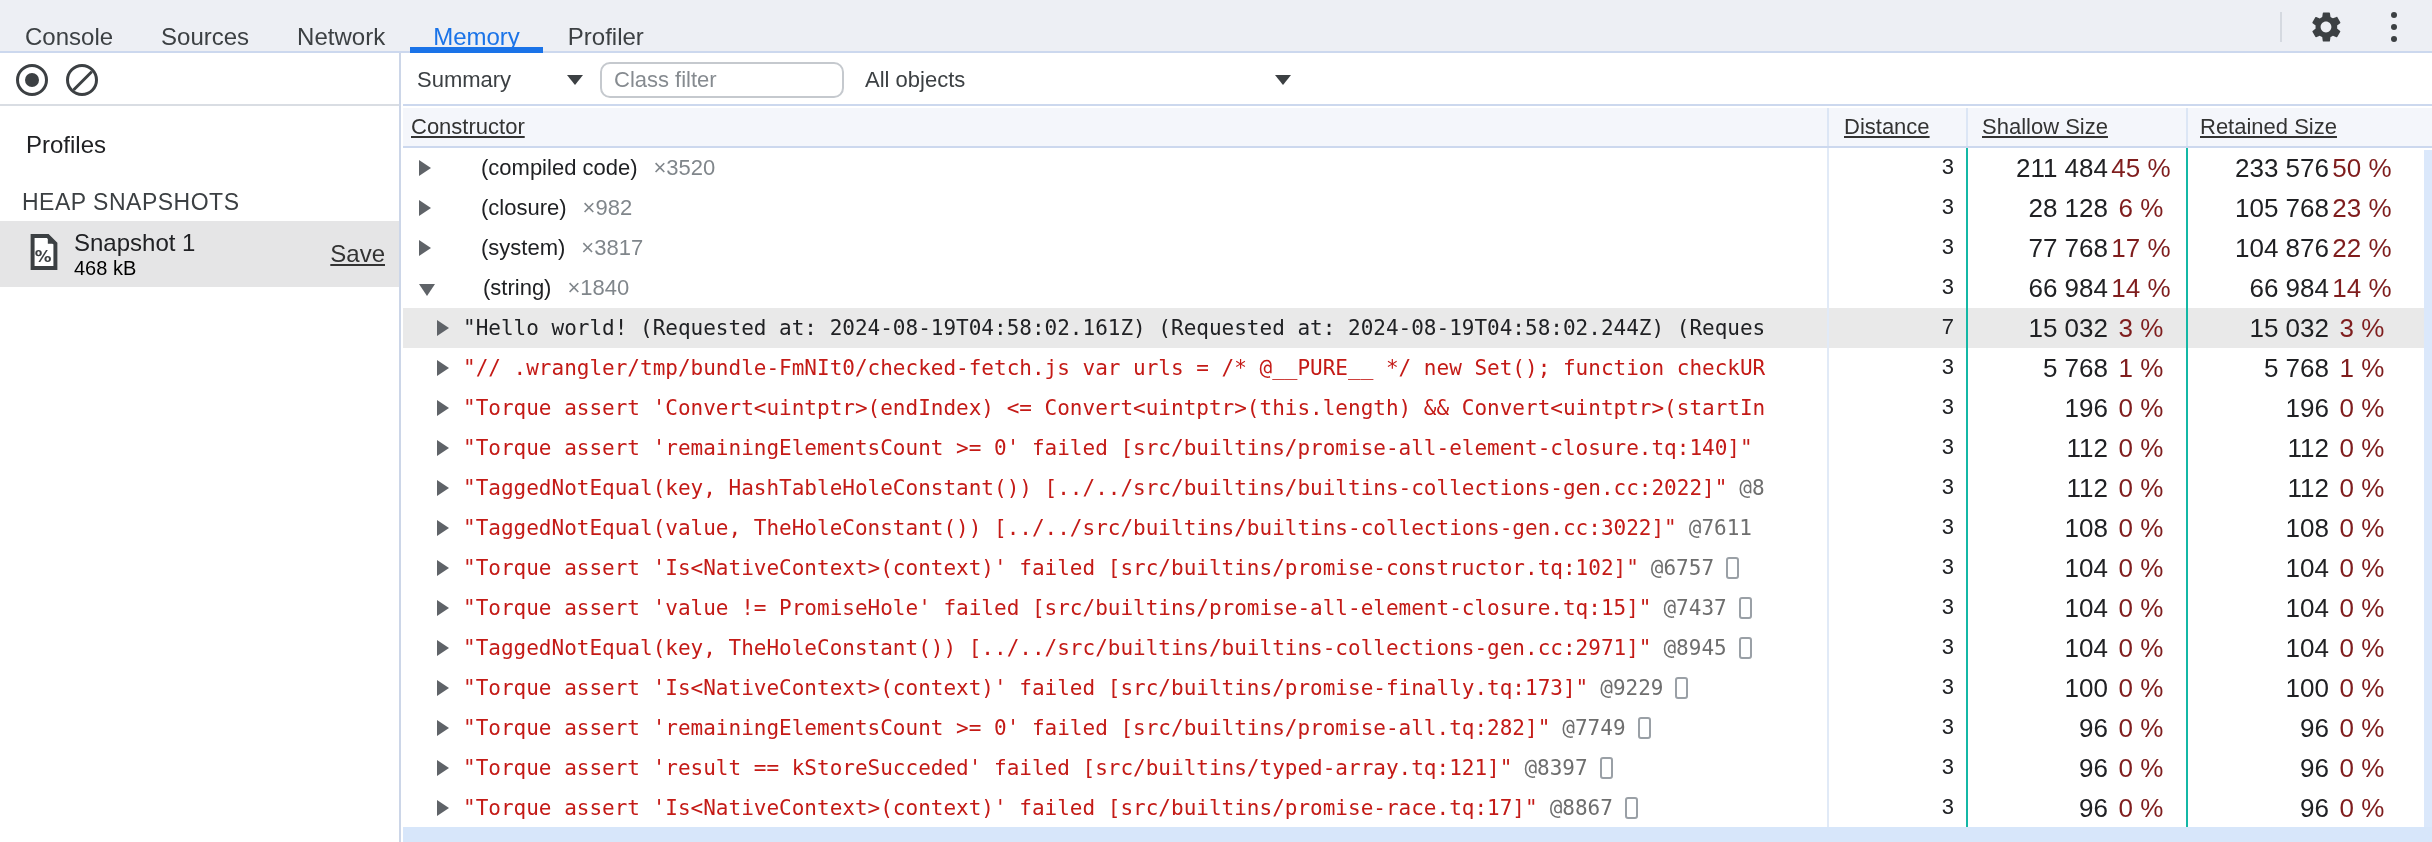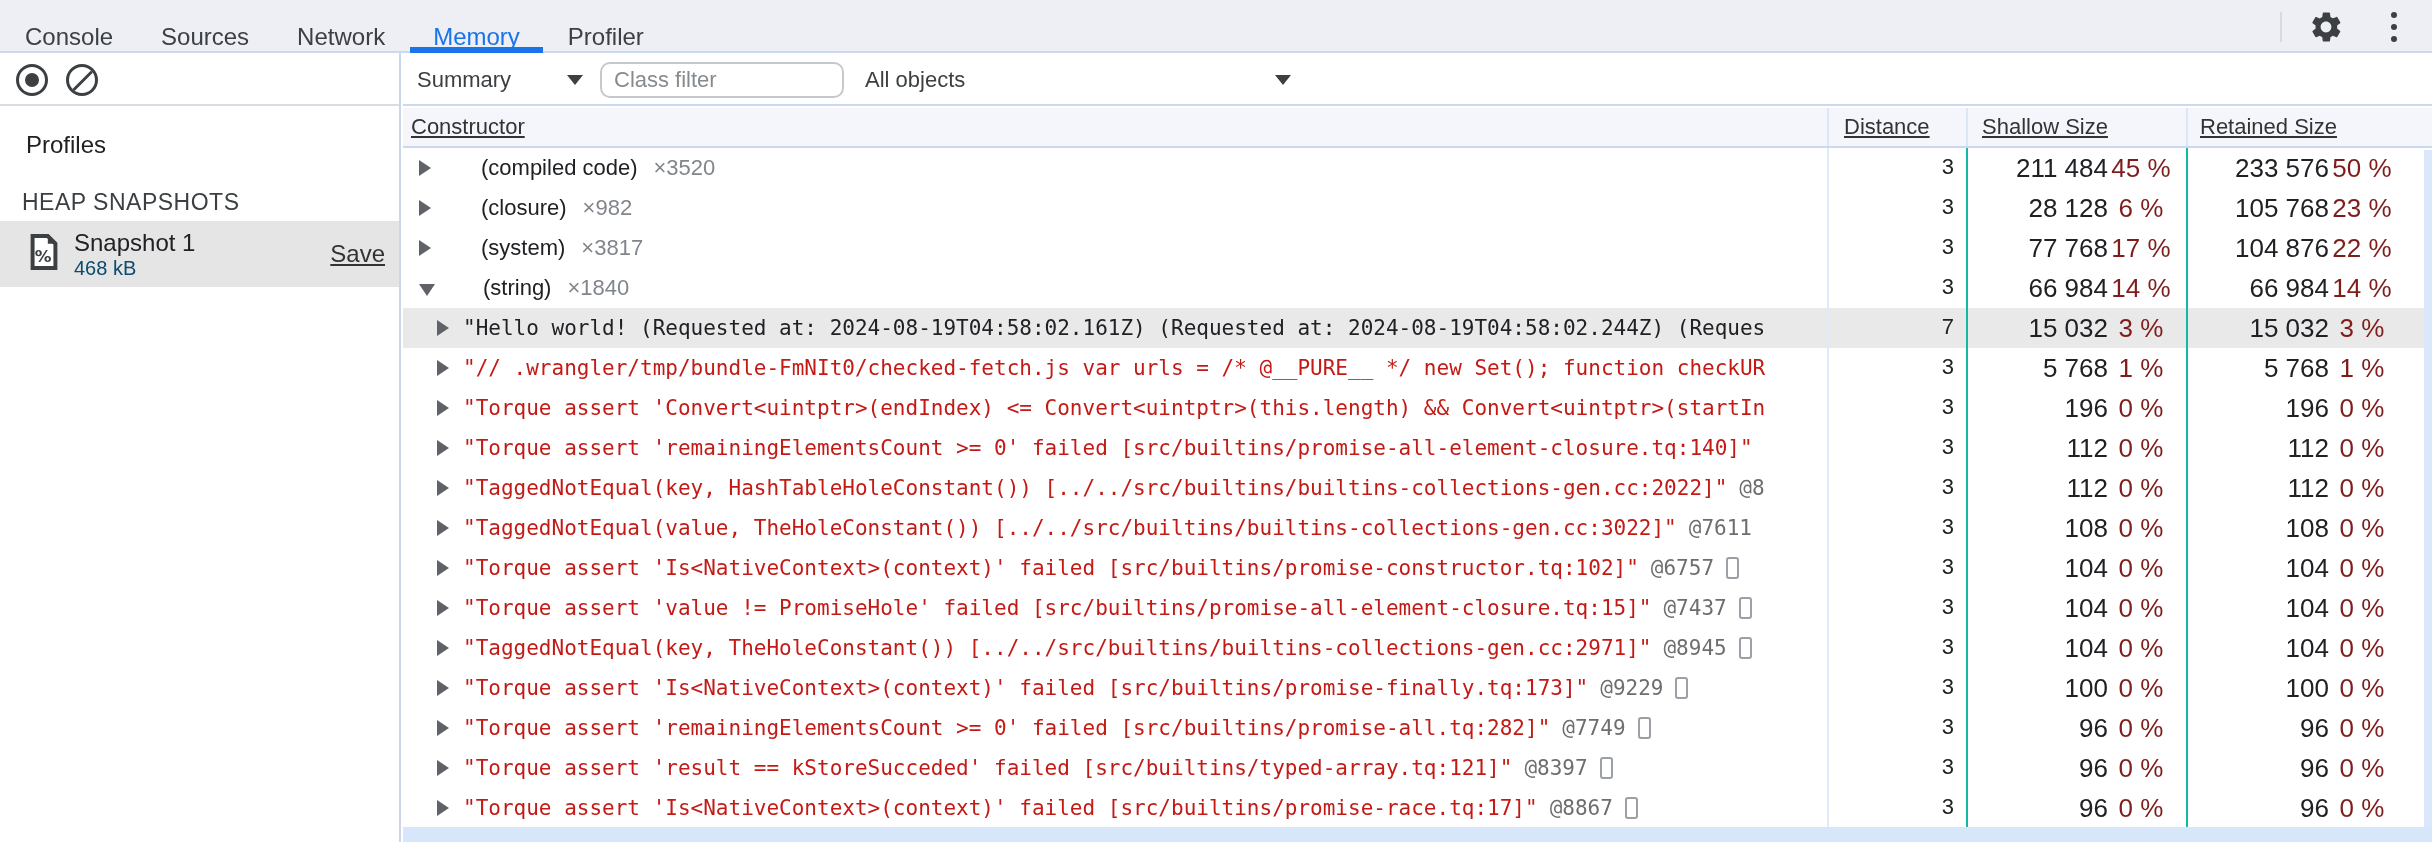--- a/index.html
+++ b/index.html
@@ -28,21 +28,21 @@
   .record-btn i { width:14px; height:14px; border-radius:50%; background:#3c4043; }
   .block-btn { position:absolute; left:66px; top:11px; width:32px; height:32px; border:3px solid #3c4043; border-radius:50%; overflow:hidden; }
   .block-btn i { position:absolute; left:12px; top:-3px; width:3px; height:34px; background:#3c4043; transform:rotate(45deg); }
   .profiles-label { position:absolute; left:26px; top:78px; font-size:24px; color:#202124; }
   .heap-section-label { position:absolute; left:22px; top:136px; font-size:23px; color:#3c4043; letter-spacing:0.5px; }
   .snapshot-item { position:absolute; left:0; top:168px; width:100%; height:66px; background:#e5e5e6;
                    display:flex; align-items:center; }
   .snapshot-icon { margin-left:28px; flex:0 0 auto; }
   .snapshot-meta { margin-left:14px; flex:1 1 auto; }
   .snapshot-title { font-size:24px; color:#202124; line-height:28px; }
-  .snapshot-size { font-size:20px; color:#0c4a6e; line-height:22px; }
+  .snapshot-size { font-size:20px; color:#000000; line-height:22px; }
   .save-link { margin-right:14px; font-size:24px; color:#333; text-decoration:underline; }
 
   
   .main { position:absolute; left:403px; top:53px; width:2029px; height:789px; background:#fff; }
   .main-toolbar { position:relative; height:53px; background:#fff; border-bottom:2px solid #ccd8ee; }
   .dd { position:absolute; top:0; height:53px; display:flex; align-items:center; justify-content:space-between; font-size:22px; color:#3c4043; }
   .dd-summary { left:14px; width:166px; }
   .dd-objects { left:462px; width:426px; }
   .dd-arrow { width:0; height:0; border-left:8px solid transparent; border-right:8px solid transparent; border-top:10px solid #3c4043; }
   .class-filter { position:absolute; left:197px; top:9px; width:244px; height:36px; border:2px solid #c5c9ce; border-radius:10px;

